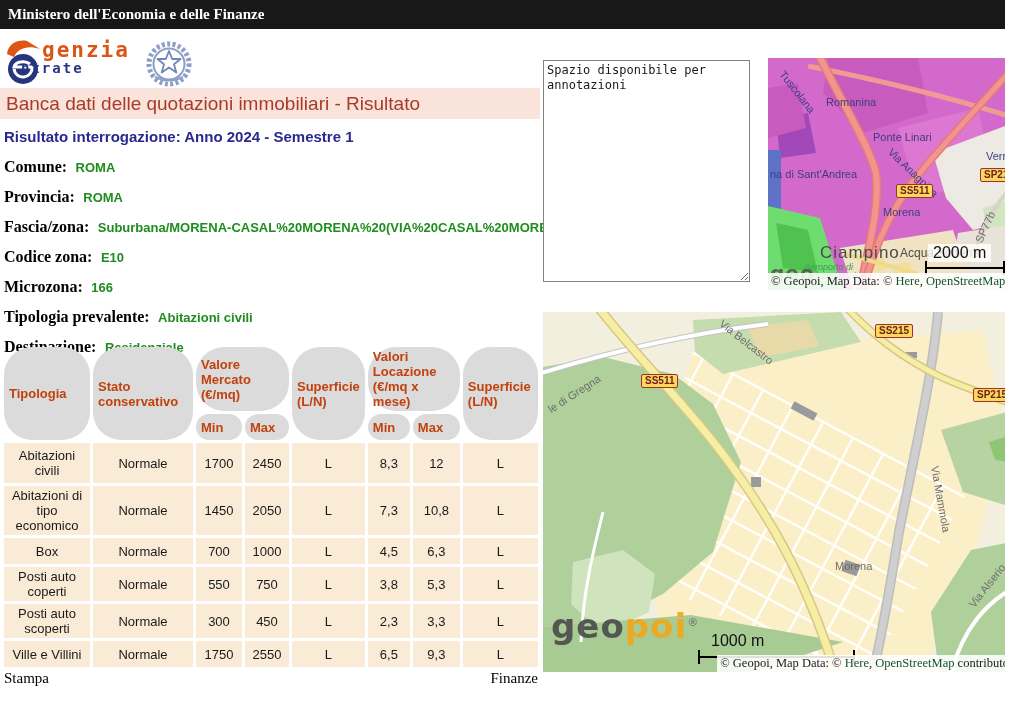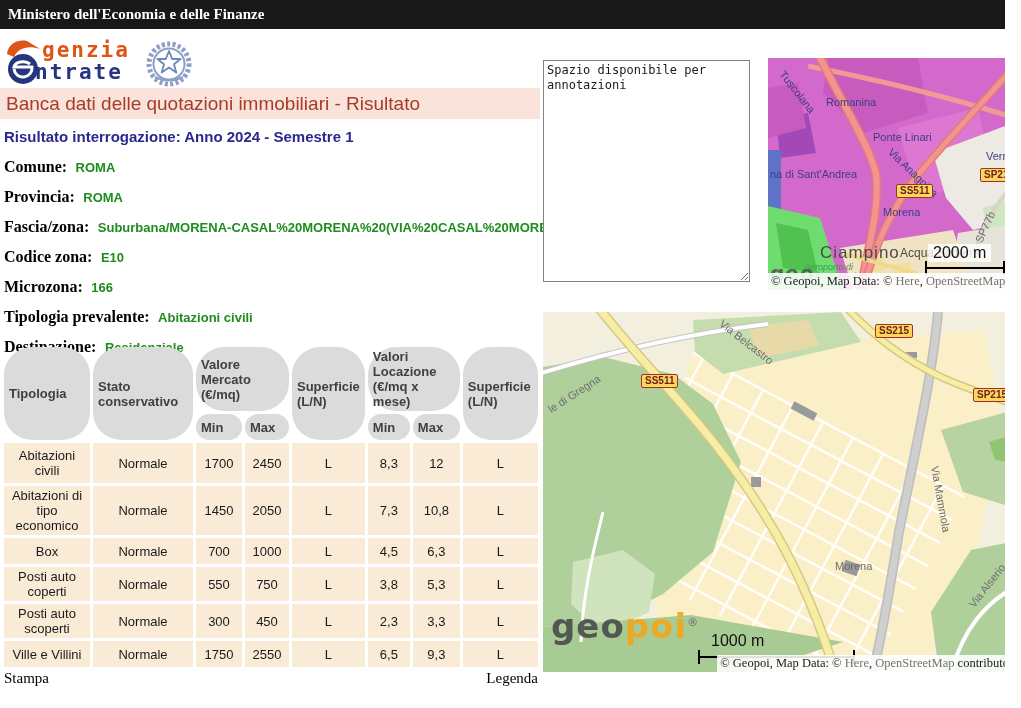--- a/index.html
+++ b/index.html
@@ -9,40 +9,40 @@
 
   
   #topbar { position:absolute; left:0; top:0; width:1021px; height:29px; background:#181818;
             color:#fff; font-family:"Liberation Serif", serif; font-weight:bold; font-size:15px;
             line-height:29px; padding-left:8px; }
 
   
   #logo { position:absolute; left:6px; top:38px; width:190px; height:52px; }
   #logo .t1 { position:absolute; left:36px; top:0; color:#DD5515; font-family:"DejaVu Sans Mono", monospace;
               font-weight:bold; font-size:21px; letter-spacing:2px;text-align:right; }
-  #logo .t2 { position:absolute; left:29px; top:22px; color:#26357D; font-family:"DejaVu Sans Mono", monospace;
-              font-weight:bold; font-size:21px; letter-spacing:2px; }
+  #logo .t2 { position:absolute; left:15px; top:22px; color:#26357D; font-family:"DejaVu Sans Mono", monospace;
+              font-weight:bold; font-size:14px; letter-spacing:2px; }
   #emark { position:absolute; left:0; top:0; }
   #emblem { position:absolute; left:140px; top:2px; }
 
   
   #titlebar { position:absolute; left:0; top:88px; width:540px; height:31px; background:#FAE3DA;
               color:#A93B28; font-size:19px; line-height:31px; padding-left:6px; }
 
   
   #result { position:absolute; left:4px; top:128px; width:535px; }
   #result .heading { color:#28288F; font-weight:bold; font-size:15px; margin-bottom:13px; }
   #result .field { margin:0 0 12px 0; line-height:17px; white-space:nowrap; }
   #result .lbl { font-family:"Liberation Serif", serif; font-weight:bold; font-size:16px; color:#000; }
   #result .val { font-size:13px; font-weight:bold; color:#1E8C1E; padding-left:4px; }
 
   
   #quot-table { position:absolute; left:1px; top:344px; border-collapse:separate; border-spacing:3px; }
   #quot-table th { background:#DBDBDB; font-size:13px; font-weight:bold; text-align:left;
-                   vertical-align:middle; padding:2px 5px; color:#404040;border-radius:28px; }
+                   vertical-align:middle; padding:2px 5px; color:#c2410c;border-radius:28px; }
   #quot-table td { background:#FAEBD7; font-size:13px; text-align:center; vertical-align:middle;
                    padding:2px 3px; color:#1a1a1a; }
 
   
   #footer-links { position:absolute; left:4px; top:670px; width:534px; display:flex;
                   justify-content:space-between; font-family:"Liberation Serif", serif; font-size:15px; }
   #footer-links a { color:#000; cursor:pointer; }
 
   
   #annotations { position:absolute; left:543px; top:60px; width:207px; height:222px;
@@ -56,21 +56,21 @@
   .map svg { position:absolute; left:0; top:0; }
   .maplabel { position:absolute; font-size:11px; color:#3D3D85; white-space:nowrap; transform-origin:left center; }
   .maplabel.gray { color:#6E6E6E; }
   .badge { position:absolute; background:#FBD75A; border:1px solid #A03030; color:#6E2020;
            font-size:10px; font-weight:bold; padding:0 3px; line-height:12px; border-radius:2px; white-space:nowrap; }
   .scalebox { position:absolute; font-family:Liberation Sans, sans-serif; font-size:16px; color:#111; }
   .scalebar { position:absolute; height:14px; border-left:2px solid #000; border-right:2px solid #000; }
   .scalebar::after { content:""; position:absolute; left:0; right:0; top:6px; border-top:2px solid #000; }
   .attrib { position:absolute; background:rgba(255,255,255,.88); font-family:"Liberation Serif", serif;
             font-size:12.5px; color:#1a1a1a; white-space:nowrap; padding:1px 3px; line-height:15px; }
-  .attrib a { color:#737373; text-decoration:none; cursor:pointer; }
+  .attrib a { color:#14532d; text-decoration:none; cursor:pointer; }
 
   
   .geopoi { position:absolute; font-weight:bold; font-size:34px; letter-spacing:1px; opacity:.9;
             font-family:"DejaVu Sans", sans-serif; line-height:34px; }
   .geopoi .g1 { color:#4A4A4A; } .geopoi .g2 { color:#F2A71B; }
   .geopoi sup { font-size:11px; color:#777; }
   #ov-geo { font-size:20px; line-height:20px; opacity:.8; }
 
   .airport { position:absolute; font-style:italic; font-size:9px; color:#3F9B4F; white-space:nowrap; }
   .bigtown { position:absolute; font-size:17px; color:#4A4A4A; letter-spacing:1px; white-space:nowrap; }
@@ -221,21 +221,21 @@
       <td>L</td>
       <td>6,5</td>
       <td>9,3</td>
       <td>L</td>
     </tr>
   </tbody>
     </table>
 
   <div id="footer-links">
     <a>Stampa</a>
-    <a>Legenda</a>
+    <a>Finanze</a>
   </div>
 
   <textarea id="annotations" style="">Spazio disponibile per annotazioni</textarea>
 
   <div id="map-overview" class="map">
     <svg width="253" height="232" viewBox="0 0 253 232">
       <rect width="253" height="232" fill="#D369CA"></rect>
       <polygon points="60,0 150,0 160,55 95,75 55,35" fill="#C75BBE"></polygon>
       <polygon points="130,70 210,50 225,120 150,140" fill="#DC77D2"></polygon>
       <polygon points="8,60 40,55 48,95 12,100" fill="#A348B8"></polygon>

